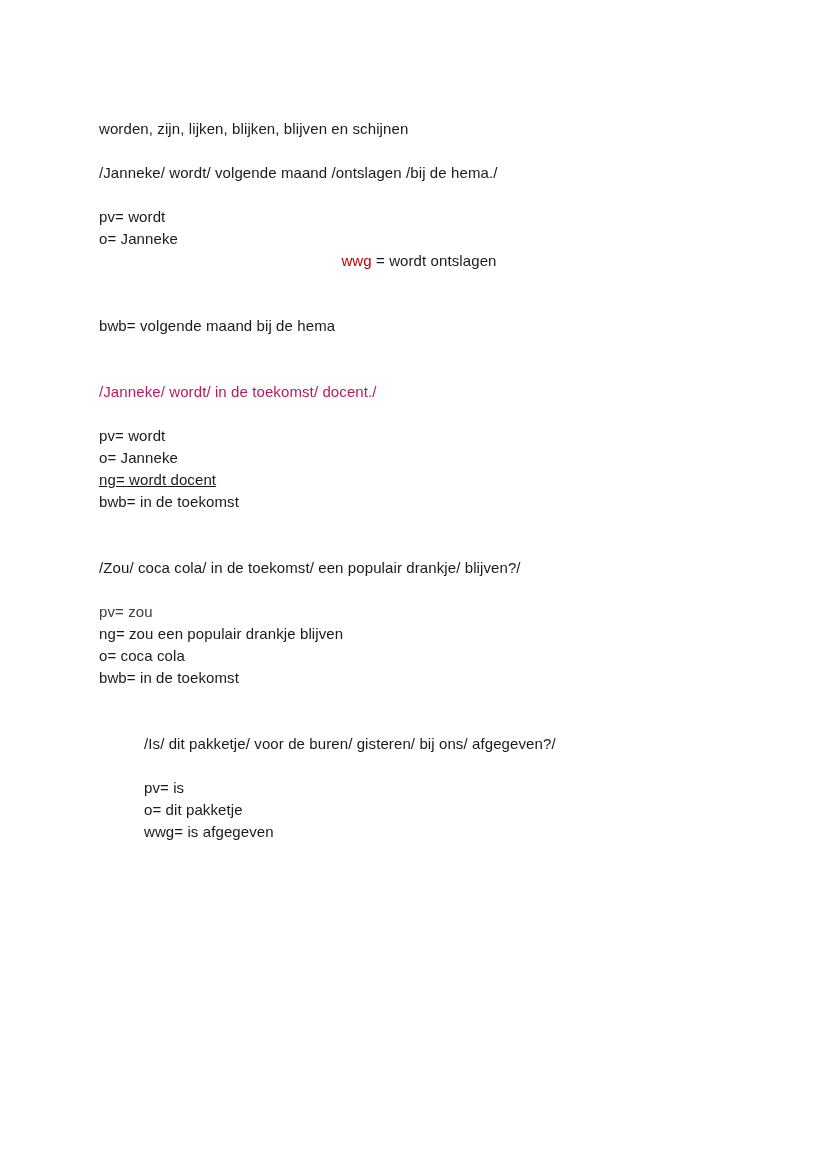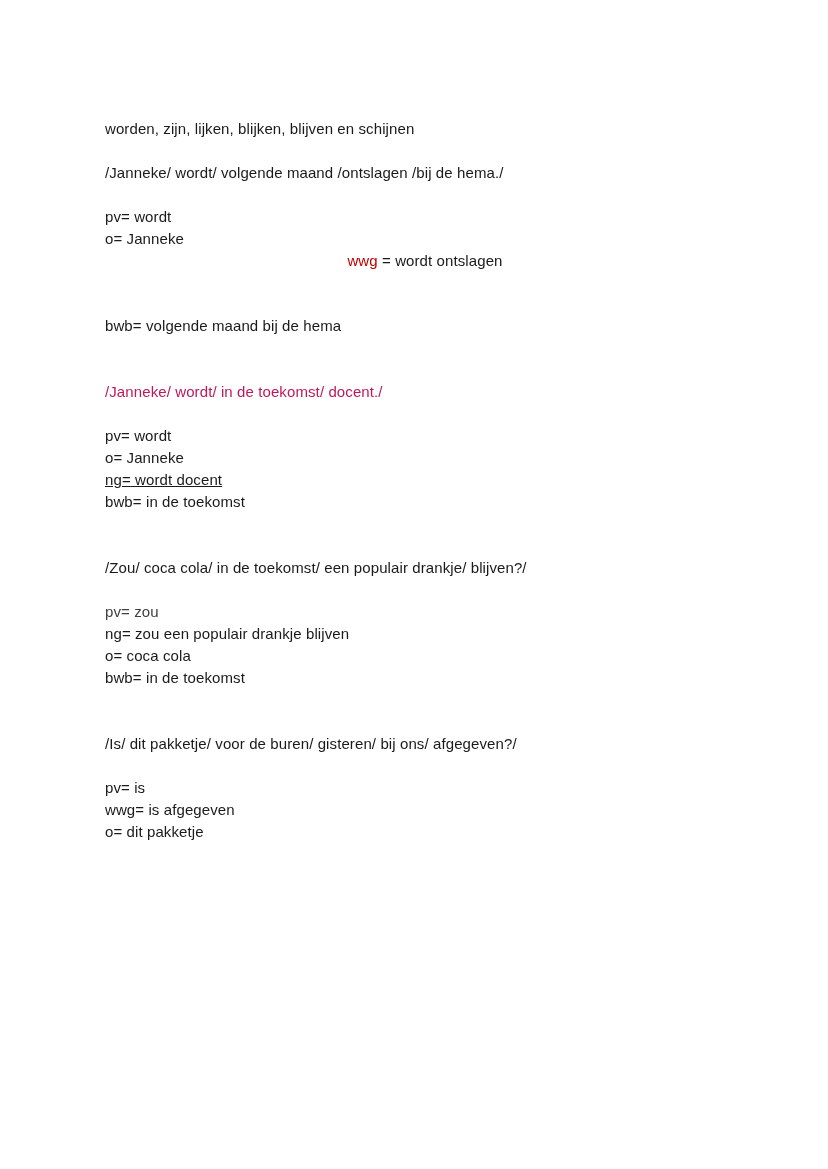--- a/index.html
+++ b/index.html
@@ -14,29 +14,30 @@
   .page {
     position: relative;
     width: 828px;
     height: 1169px;
     background: #ffffff;
     overflow: hidden;
     box-sizing: border-box;
   }
   .doc-body {
     position: absolute;
-    left: 105px;
+    left: 99px;
     top: 118px;
     width: 640px;
   }
   .block {
     margin: 0 0 22px 0;
   }
   .block:last-child {
     margin-bottom: 0;
+    margin-left: 45px;
   }
   .line {
     font-size: 15px;
     line-height: 22px;
     color: #1a1a1a;
     white-space: pre-wrap;
     letter-spacing: 0.1px;
   }
   .sentence {
     margin-bottom: 22px;
@@ -85,20 +86,20 @@
             <div class="line" style="color: rgb(26, 26, 26);"><span>ng=</span><span> zou een populair drankje blijven</span></div>
             <div class="line" style="color: rgb(26, 26, 26);"><span>o=</span><span> coca cola</span></div>
             <div class="line" style="color: rgb(26, 26, 26);"><span>bwb=</span><span> in de toekomst</span></div>
           </div>
         </div>
         <div class="block">
           <div class="line" style="color: rgb(26, 26, 26);">&nbsp;</div>
           <div class="line sentence" style="color: rgb(26, 26, 26);">/Is/ dit pakketje/ voor de buren/ gisteren/ bij ons/ afgegeven?/</div>
           <div class="parts">
             <div class="line" style="color: rgb(26, 26, 26);"><span>pv=</span><span> is</span></div>
+            <div class="line" style="color: rgb(26, 26, 26);"><span>o=</span><span> dit pakketje</span></div>
             <div class="line" style="color: rgb(26, 26, 26);"><span>wwg=</span><span> is afgegeven</span></div>
-            <div class="line" style="color: rgb(26, 26, 26);"><span>o=</span><span> dit pakketje</span></div>
           </div>
         </div>
       </div>
 
   </div>
 </div>
 
 </body></html>

